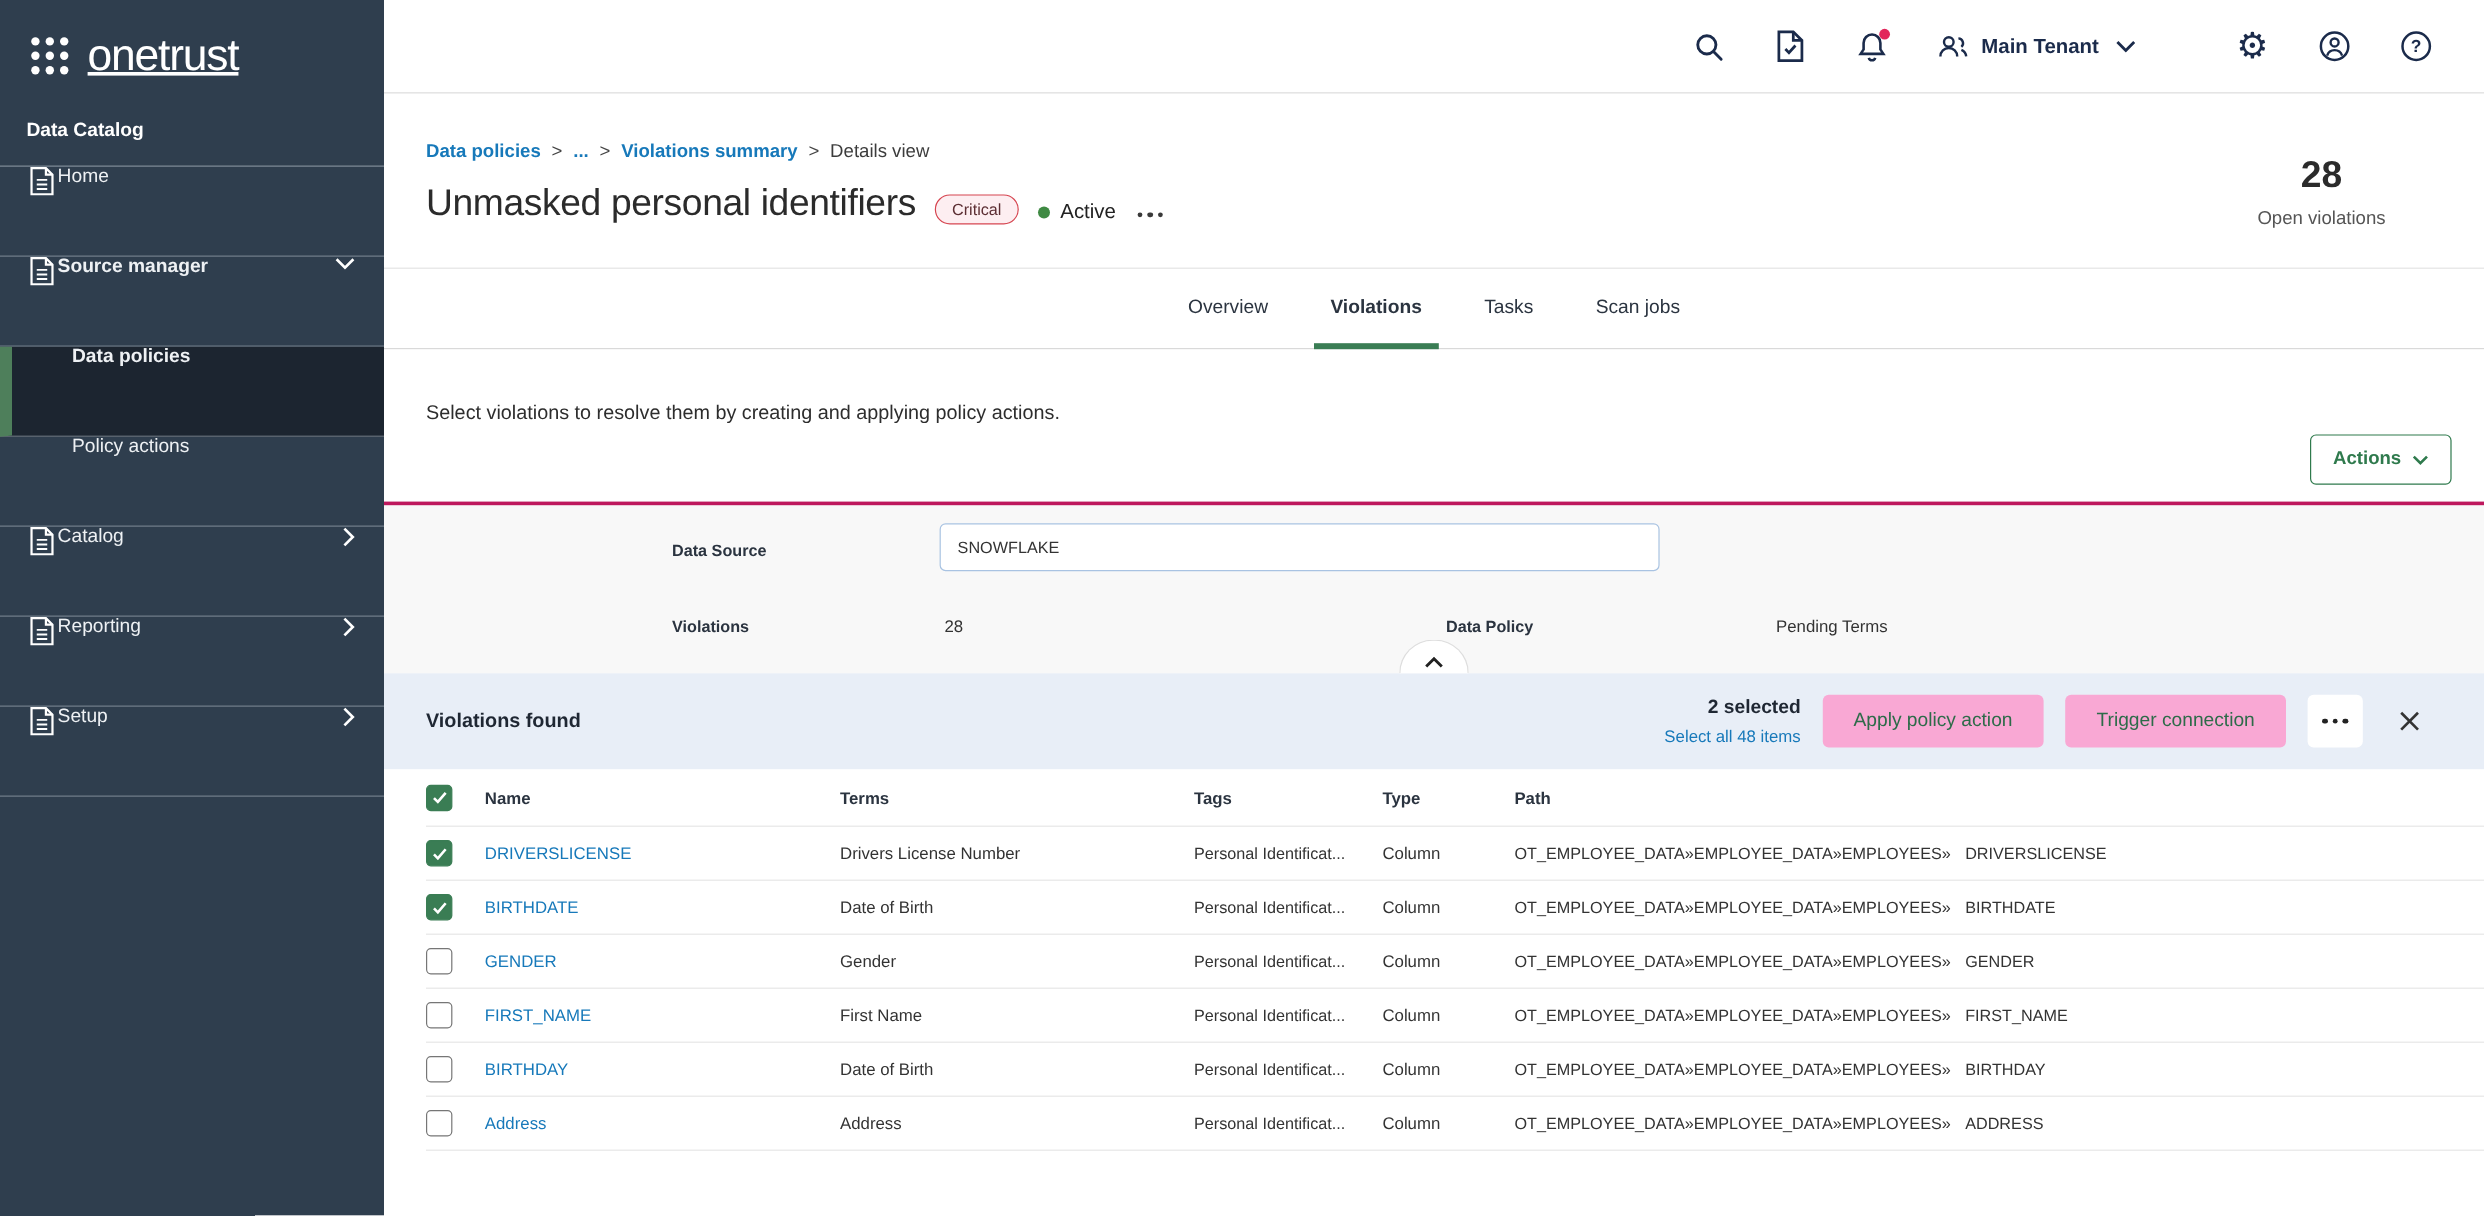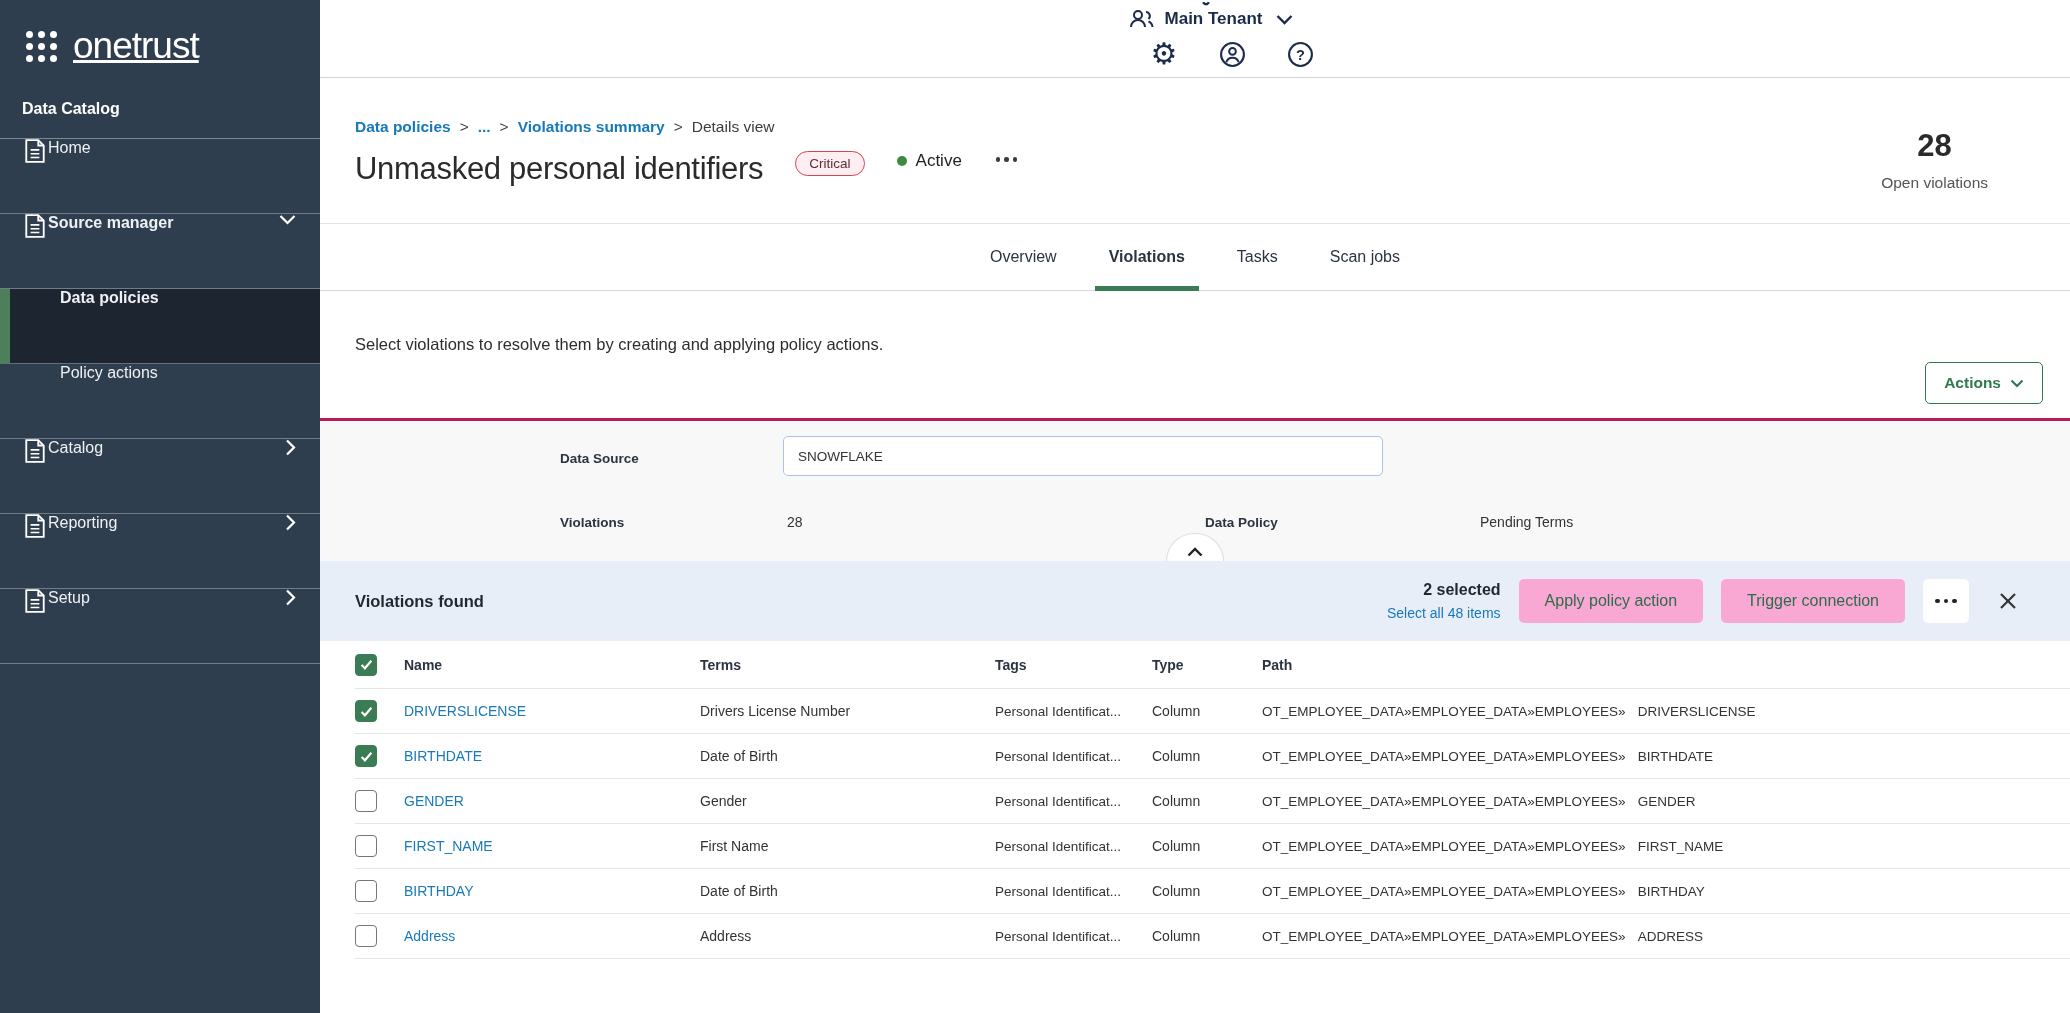--- a/index.html
+++ b/index.html
@@ -16,36 +16,36 @@
   .product-label { padding:8px 0 20px 22px; font-size:16px; font-weight:bold; }
   .nav { border-top:1px solid rgba(190,200,210,.55); }
   .nav-item { height:75px; display:flex; align-items:flex-start; gap:2px; padding:0 24px 0 24px; font-size:16px; color:#eef1f4; border-bottom:1px solid rgba(190,200,210,.45); cursor:pointer; }
   .nav-item .doc-ic { flex:0 0 auto; }
   .nav-item .spacer { flex:1; }
   .nav-item.bold { font-weight:bold; }
   .nav-sub { padding-left:60px; }
   .nav-sub.active { background:#1c2530; border-left:10px solid #4e7f5b; padding-left:50px; font-weight:bold; }
 
   
-  .topbar { position:absolute; left:320px; top:0; right:0; height:78px; background:#fff; border-bottom:1px solid #d4d4d4; display:flex; align-items:center; justify-content:flex-end; gap:0; color:#1b2b4b;flex-direction:column; }
+  .topbar { position:absolute; left:320px; top:0; right:0; height:78px; background:#fff; border-bottom:1px solid #d4d4d4; display:flex; align-items:center; justify-content:flex-end; padding-right:34px; gap:0; color:#1b2b4b; }
   .tb-ic { width:46px; height:46px; display:flex; align-items:center; justify-content:center; cursor:pointer; position:relative; margin-left:22px; }
   .tenant { display:flex; align-items:center; gap:10px; margin-left:30px; cursor:pointer; font-weight:bold; font-size:17px; color:#1b2b4b; }
   .tenant .chev { margin-left:4px; }
   .tb-group-right { margin-left:48px; display:flex; }
   .notif-dot { position:absolute; top:8px; right:8px; width:9px; height:9px; border-radius:50%; background:#e2265b; }
   .gear-glyph { font-family:"DejaVu Sans",sans-serif; font-size:30px; line-height:1; }
 
   
   .main { position:absolute; left:320px; top:78px; right:0; bottom:0; background:#fff; overflow:hidden; }
   .page-head { position:relative; padding:40px 0 0 35px; }
   .breadcrumb { display:flex; align-items:center; gap:9px; font-size:15.5px; }
   .breadcrumb a { color:#1779ba; text-decoration:none; font-weight:bold; cursor:pointer; }
   .breadcrumb .sep { color:#444; }
   .breadcrumb .current { color:#3c3c3c; }
-  .title-row { margin-top:15px; display:flex; align-items:flex-start; gap:32px; }
+  .title-row { margin-top:15px; display:flex; align-items:flex-end; gap:16px; }
   .page-title { font-size:31px; color:#2b2b2b; font-weight:400; letter-spacing:-.3px; }
   .badge-critical { border:1px solid #d64550; background:#fdeef1; color:#5c2e33; font-size:13.5px; padding:4px 13px; border-radius:14px; }
   .status { display:flex; align-items:center; gap:9px; font-size:17px; color:#222; }
   .status .g-dot { width:10px; height:10px; border-radius:50%; background:#3f8a43; }
   .more-dots { display:flex; gap:4px; align-items:center; cursor:pointer; padding:6px 2px; }
   .more-dots i { width:4.5px; height:4.5px; border-radius:50%; background:#3a3a3a; }
   .page-desc { margin-top:16px; font-size:16.5px; color:#2d2d2d; }
   .stat-block { position:absolute; right:82px; top:50px; text-align:center; }
   .stat-value { font-size:31px; font-weight:bold; color:#2b2b2b; }
   .stat-label { margin-top:10px; font-size:15.5px; color:#555; }

